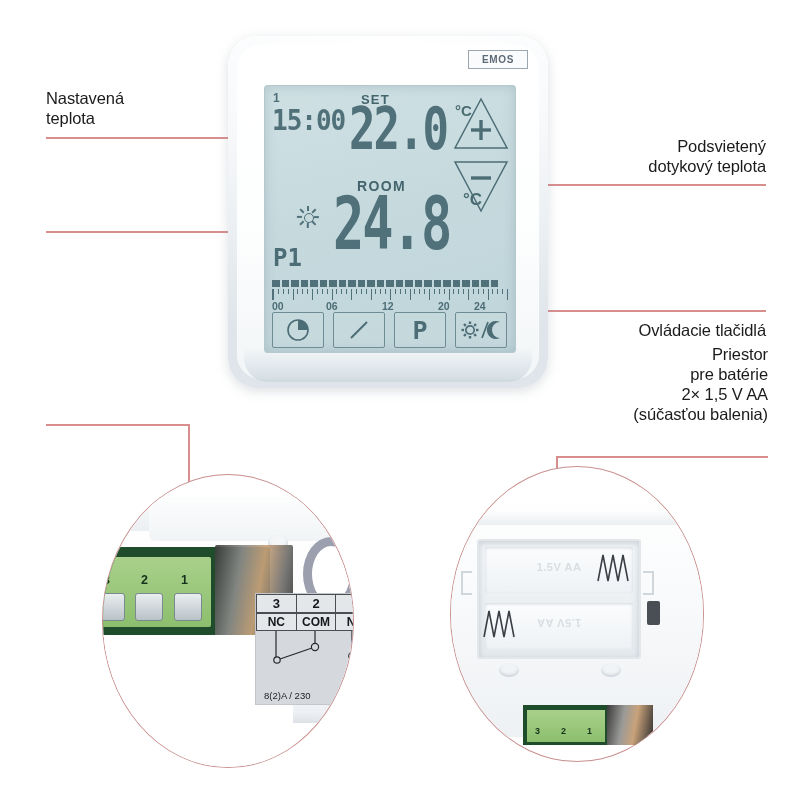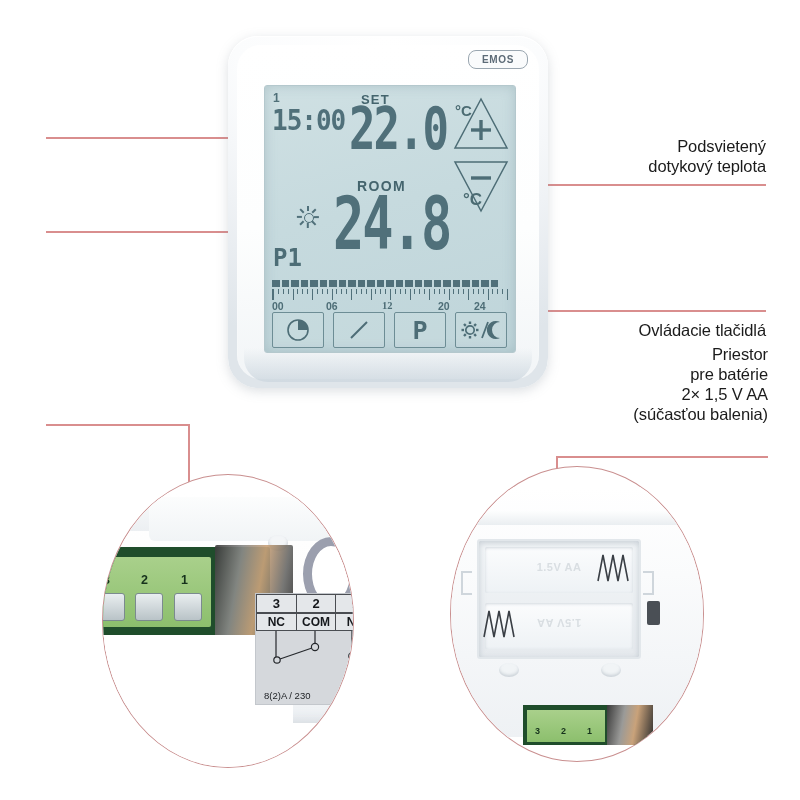--- a/index.html
+++ b/index.html
@@ -34,21 +34,21 @@
   .shellInner{position:absolute;left:9px;top:9px;right:9px;bottom:9px;border-radius:24px;
     background:linear-gradient(180deg,#ffffff 0%,#fdfefe 55%,#f2f5f7 100%);
     box-shadow:inset 0 1px 2px rgba(255,255,255,.9);
   }
   .gloss{position:absolute;left:22px;top:12px;right:22px;height:26px;border-radius:18px;
     background:linear-gradient(180deg,rgba(255,255,255,.95),rgba(255,255,255,0));}
   .bottomShade{position:absolute;left:16px;right:16px;bottom:6px;height:34px;border-radius:0 0 24px 24px;
     background:linear-gradient(180deg,rgba(225,232,238,0),rgba(206,216,224,.85));}
 
   .emos{position:absolute;right:20px;top:14px;width:58px;height:17px;
-    border:1.4px solid #9aa6b0;border-radius:8px;background:#fafbfc;
+    border:1.4px solid #9aa6b0;border-radius:0;background:#fafbfc;
     display:flex;align-items:center;justify-content:center;}
   .emos span{font-size:10px;font-weight:700;color:#5d6b77;letter-spacing:.6px;}
 
   
   .lcd{position:absolute;left:36px;top:49px;width:250px;height:266px;
     background:linear-gradient(165deg,#cfe0e3 0%,#c6dade 45%,#bfd5da 100%);
     border:1.5px solid #b4c8cd;border-radius:3px;
     box-shadow:inset 0 0 12px rgba(120,150,158,.35);
     color:#4b6b72;}
   .seg{font-family:"DejaVu Sans Mono", monospace;font-weight:700;color:#50707a;}
@@ -167,20 +167,22 @@
      background:linear-gradient(180deg,#a9d08b,#8cbf6d);}
   .green2 .tno2{position:absolute;top:16px;font-size:9px;font-weight:700;color:#16321c;}
   .relay2{position:absolute;left:84px;top:0px;width:46px;height:40px;
      background:linear-gradient(100deg,#3a3a3a,#9a9a98 35%,#c9a27a 60%,#2e2e2e);}
 </style>
 </head>
 <body>
 
 <div class="stage">
 
+  <div class="callout l" style="left:46px;top:88px;width:190px;">Nastavená
+teplota</div>
   <div class="lead h" style="left:46px;top:137px;width:340px;"></div>
   <div class="dot" style="left:383px;top:134px;"></div>
 
   <div class="lead h" style="left:46px;top:231px;width:309px;"></div>
   <div class="dot" style="left:352px;top:228px;"></div>
 
   <div class="callout r" style="left:570px;top:136px;width:196px;">Podsvietený
 dotykový teplota</div>
   <div class="lead h" style="left:432px;top:184px;width:334px;"></div>
   <div class="dot" style="left:429px;top:181px;"></div>
@@ -312,21 +314,21 @@
             <div class="tk" style="left: 209.625px; height: 5px;"></div>
             <div class="tk" style="left: 214.5px; height: 11px;"></div>
             <div class="tk" style="left: 219.375px; height: 5px;"></div>
             <div class="tk" style="left: 224.25px; height: 5px;"></div>
             <div class="tk" style="left: 229.125px; height: 5px;"></div>
             <div class="tk" style="left: 234px; height: 11px;"></div>
           </div>
         <div class="hrs">
           <span style="left:0px;">00</span>
           <span style="left:54px;">06</span>
-          <span style="left:110px;font-family:Liberation Serif, serif;">12</span>
+          <span style="left:110px;">12</span>
           <span style="left:166px;">20</span>
           <span style="left:202px;">24</span>
         </div>
       </div>
 
       <div class="btnrow">
         <div class="btn">
           <svg width="24" height="24" viewBox="0 0 24 24">
             <circle cx="12" cy="12" r="10" fill="none" stroke="#4d6d76" stroke-width="1.6"></circle>
             <path d="M12 12 L12 2 A10 10 0 0 1 22 12 Z" fill="#4d6d76"></path>

